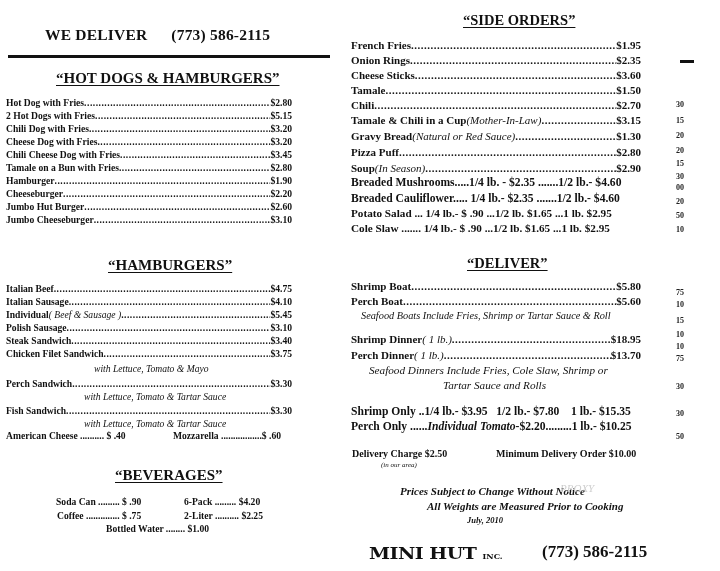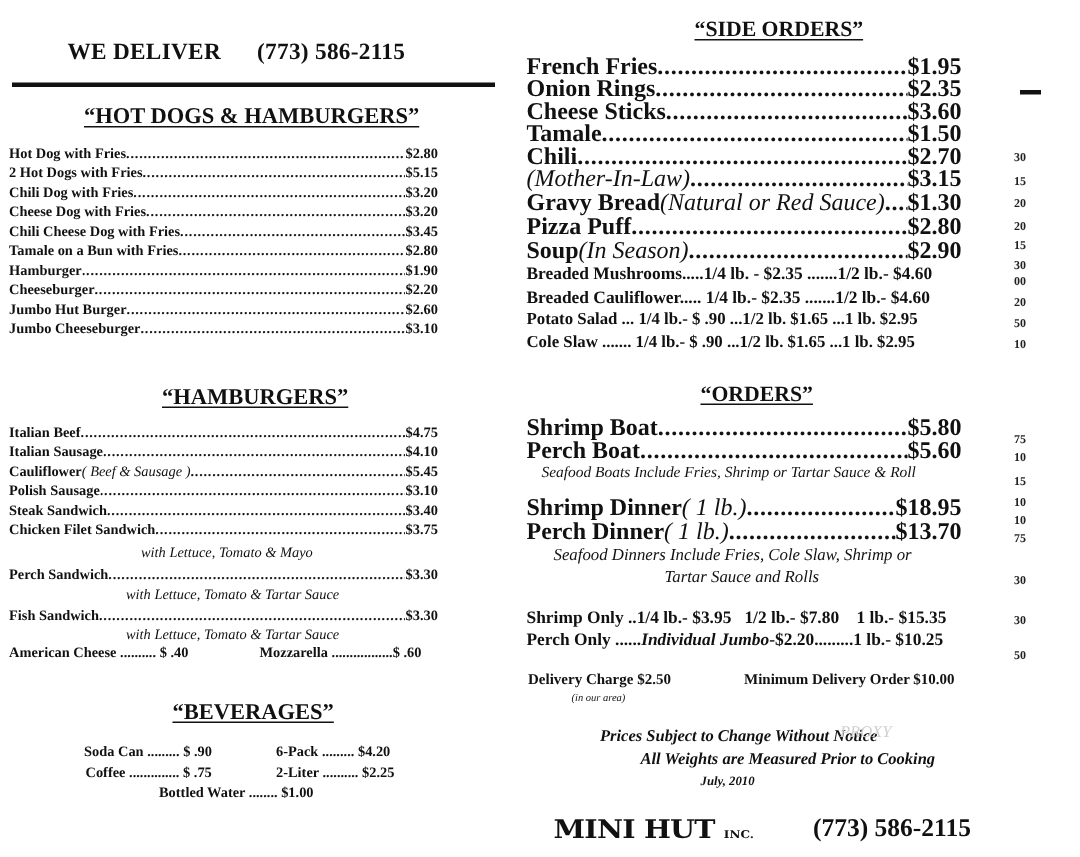--- a/index.html
+++ b/index.html
@@ -16,21 +16,21 @@
   .sec-title { position:absolute; font-weight:bold; text-decoration:underline; text-underline-offset:2px; white-space:nowrap; }
 
   .row { position:absolute; display:flex; align-items:flex-end; white-space:nowrap; font-weight:bold; }
   .row .name { flex:0 0 auto; }
   .row .desc { font-style:italic; font-weight:normal; }
   .row .dots { flex:1 1 auto; overflow:hidden; font-weight:bold; letter-spacing:0.5px; }
   .row .dots::before { content:"..........................................................................................................................................................."; }
   .row .price { flex:0 0 auto; }
 
   .left .row { font-size:9.6px; left:0; width:286px; height:12px; line-height:12px; }
-  .right .row { font-size:16px; left:0; width:290px; height:14px; line-height:14px;justify-content:flex-end; }
+  .right .row { font-size:11px; left:0; width:290px; height:14px; line-height:14px;justify-content:flex-end; }
 
   .note { position:absolute; font-style:italic; white-space:nowrap; text-align:center; }
 
   .free { position:absolute; white-space:nowrap; font-weight:bold; }
 
   .edge { position:absolute; left:676px; font-size:8px; font-weight:bold; color:#222; }
   .edge-bar { position:absolute; left:680px; top:60px; width:14px; height:3px; background:#111; }
 
   .brand { position:absolute; left:369px; top:542px; font-family:"DejaVu Serif", serif; font-weight:900; font-size:19px; letter-spacing:-0.5px; transform:scaleY(0.9); }
   .brand .inc { font-size:8px; font-weight:bold; letter-spacing:0; }
@@ -105,21 +105,21 @@
       <span class="name">Italian Beef</span>
       <span class="dots"></span>
       <span class="price">$4.75</span>
     </div>
   <div class="row" style="top:296px">
       <span class="name">Italian Sausage</span>
       <span class="dots"></span>
       <span class="price">$4.10</span>
     </div>
   <div class="row" style="top:309px">
-      <span class="name">Cauliflower</span>
+      <span class="name">Individual</span>
       <span class="desc"> ( Beef &amp; Sausage )</span>
       <span class="dots"></span>
       <span class="price">$5.45</span>
     </div>
   <div class="row" style="top:322px">
       <span class="name">Polish Sausage</span>
       <span class="dots"></span>
       <span class="price">$3.10</span>
     </div>
   <div class="row" style="top:335px">
@@ -178,20 +178,21 @@
       <span class="name">Tamale</span>
       <span class="dots"></span>
       <span class="price">$1.50</span>
     </div>
   <div class="row" style="top:98px">
       <span class="name">Chili</span>
       <span class="dots"></span>
       <span class="price">$2.70</span>
     </div>
   <div class="row" style="top:113px">
+      <span class="name">Tamale &amp; Chili in a Cup</span>
       <span class="desc"> (Mother-In-Law)</span>
       <span class="dots"></span>
       <span class="price">$3.15</span>
     </div>
   <div class="row" style="top:129px">
       <span class="name">Gravy Bread</span>
       <span class="desc"> (Natural or Red Sauce)</span>
       <span class="dots"></span>
       <span class="price">$1.30</span>
     </div>
@@ -204,21 +205,21 @@
       <span class="name">Soup</span>
       <span class="desc"> (In Season)</span>
       <span class="dots"></span>
       <span class="price">$2.90</span>
     </div>
   <div class="free" style="left:0;top:176px;font-size:11.6px;">Breaded Mushrooms.....1/4 lb. - $2.35 .......1/2 lb.- $4.60</div>
   <div class="free" style="left:0;top:192px;font-size:11.6px;">Breaded Cauliflower..... 1/4 lb.- $2.35 .......1/2 lb.- $4.60</div>
   <div class="free" style="left:0;top:207px;font-size:11.2px;">Potato Salad ... 1/4 lb.- $ .90 ...1/2 lb. $1.65 ...1 lb. $2.95</div>
   <div class="free" style="left:0;top:222px;font-size:11.2px;">Cole Slaw ....... 1/4 lb.- $ .90 ...1/2 lb. $1.65 ...1 lb. $2.95</div>
 
-  <div class="sec-title" style="left:116px;top:255px;font-size:14.5px;">“ORDERS”</div>
+  <div class="sec-title" style="left:116px;top:255px;font-size:14.5px;">“DELIVER”</div>
 
   <div class="row" style="top:279px">
       <span class="name">Shrimp Boat</span>
       <span class="dots"></span>
       <span class="price">$5.80</span>
     </div>
   <div class="row" style="top:294px">
       <span class="name">Perch Boat</span>
       <span class="dots"></span>
       <span class="price">$5.60</span>
@@ -232,21 +233,21 @@
     </div>
   <div class="row" style="top:348px">
       <span class="name">Perch Dinner</span>
       <span class="desc"> ( 1 lb.)</span>
       <span class="dots"></span>
       <span class="price">$13.70</span>
     </div>
   <div class="note" style="left:18px;top:364px;font-size:11.2px;">Seafood Dinners Include Fries, Cole Slaw, Shrimp or</div>
   <div class="note" style="left:92px;top:379px;font-size:11.2px;">Tartar Sauce and Rolls</div>
   <div class="free" style="left:0;top:405px;font-size:11.6px;white-space:pre;">Shrimp Only ..1/4 lb.- $3.95   1/2 lb.- $7.80    1 lb.- $15.35</div>
-  <div class="free" style="left:0;top:420px;font-size:11.6px;"><span>Perch Only ......</span><i>Individual Jumbo</i><span>-$2.20.........1 lb.- $10.25</span></div>
+  <div class="free" style="left:0;top:420px;font-size:11.6px;"><span>Perch Only ......</span><i>Individual Tomato</i><span>-$2.20.........1 lb.- $10.25</span></div>
 
   <div class="free" style="left:1px;top:448px;font-size:10px;">Delivery Charge $2.50</div>
   <div class="note" style="left:30px;top:461px;font-size:7px;">(in our area)</div>
   <div class="free" style="left:145px;top:448px;font-size:10px;">Minimum Delivery Order $10.00</div>
 
   <div class="note" style="left:49px;top:485px;font-size:11px;font-weight:bold;">Prices Subject to Change Without Notice</div>
   <div class="note" style="left:42px;top:500px;font-size:11px;font-weight:bold;margin-left:34px;">All Weights are Measured Prior to Cooking</div>
   <div class="note" style="left:116px;top:515px;font-size:8.5px;font-weight:bold;">July, 2010</div>
 </div>
 

